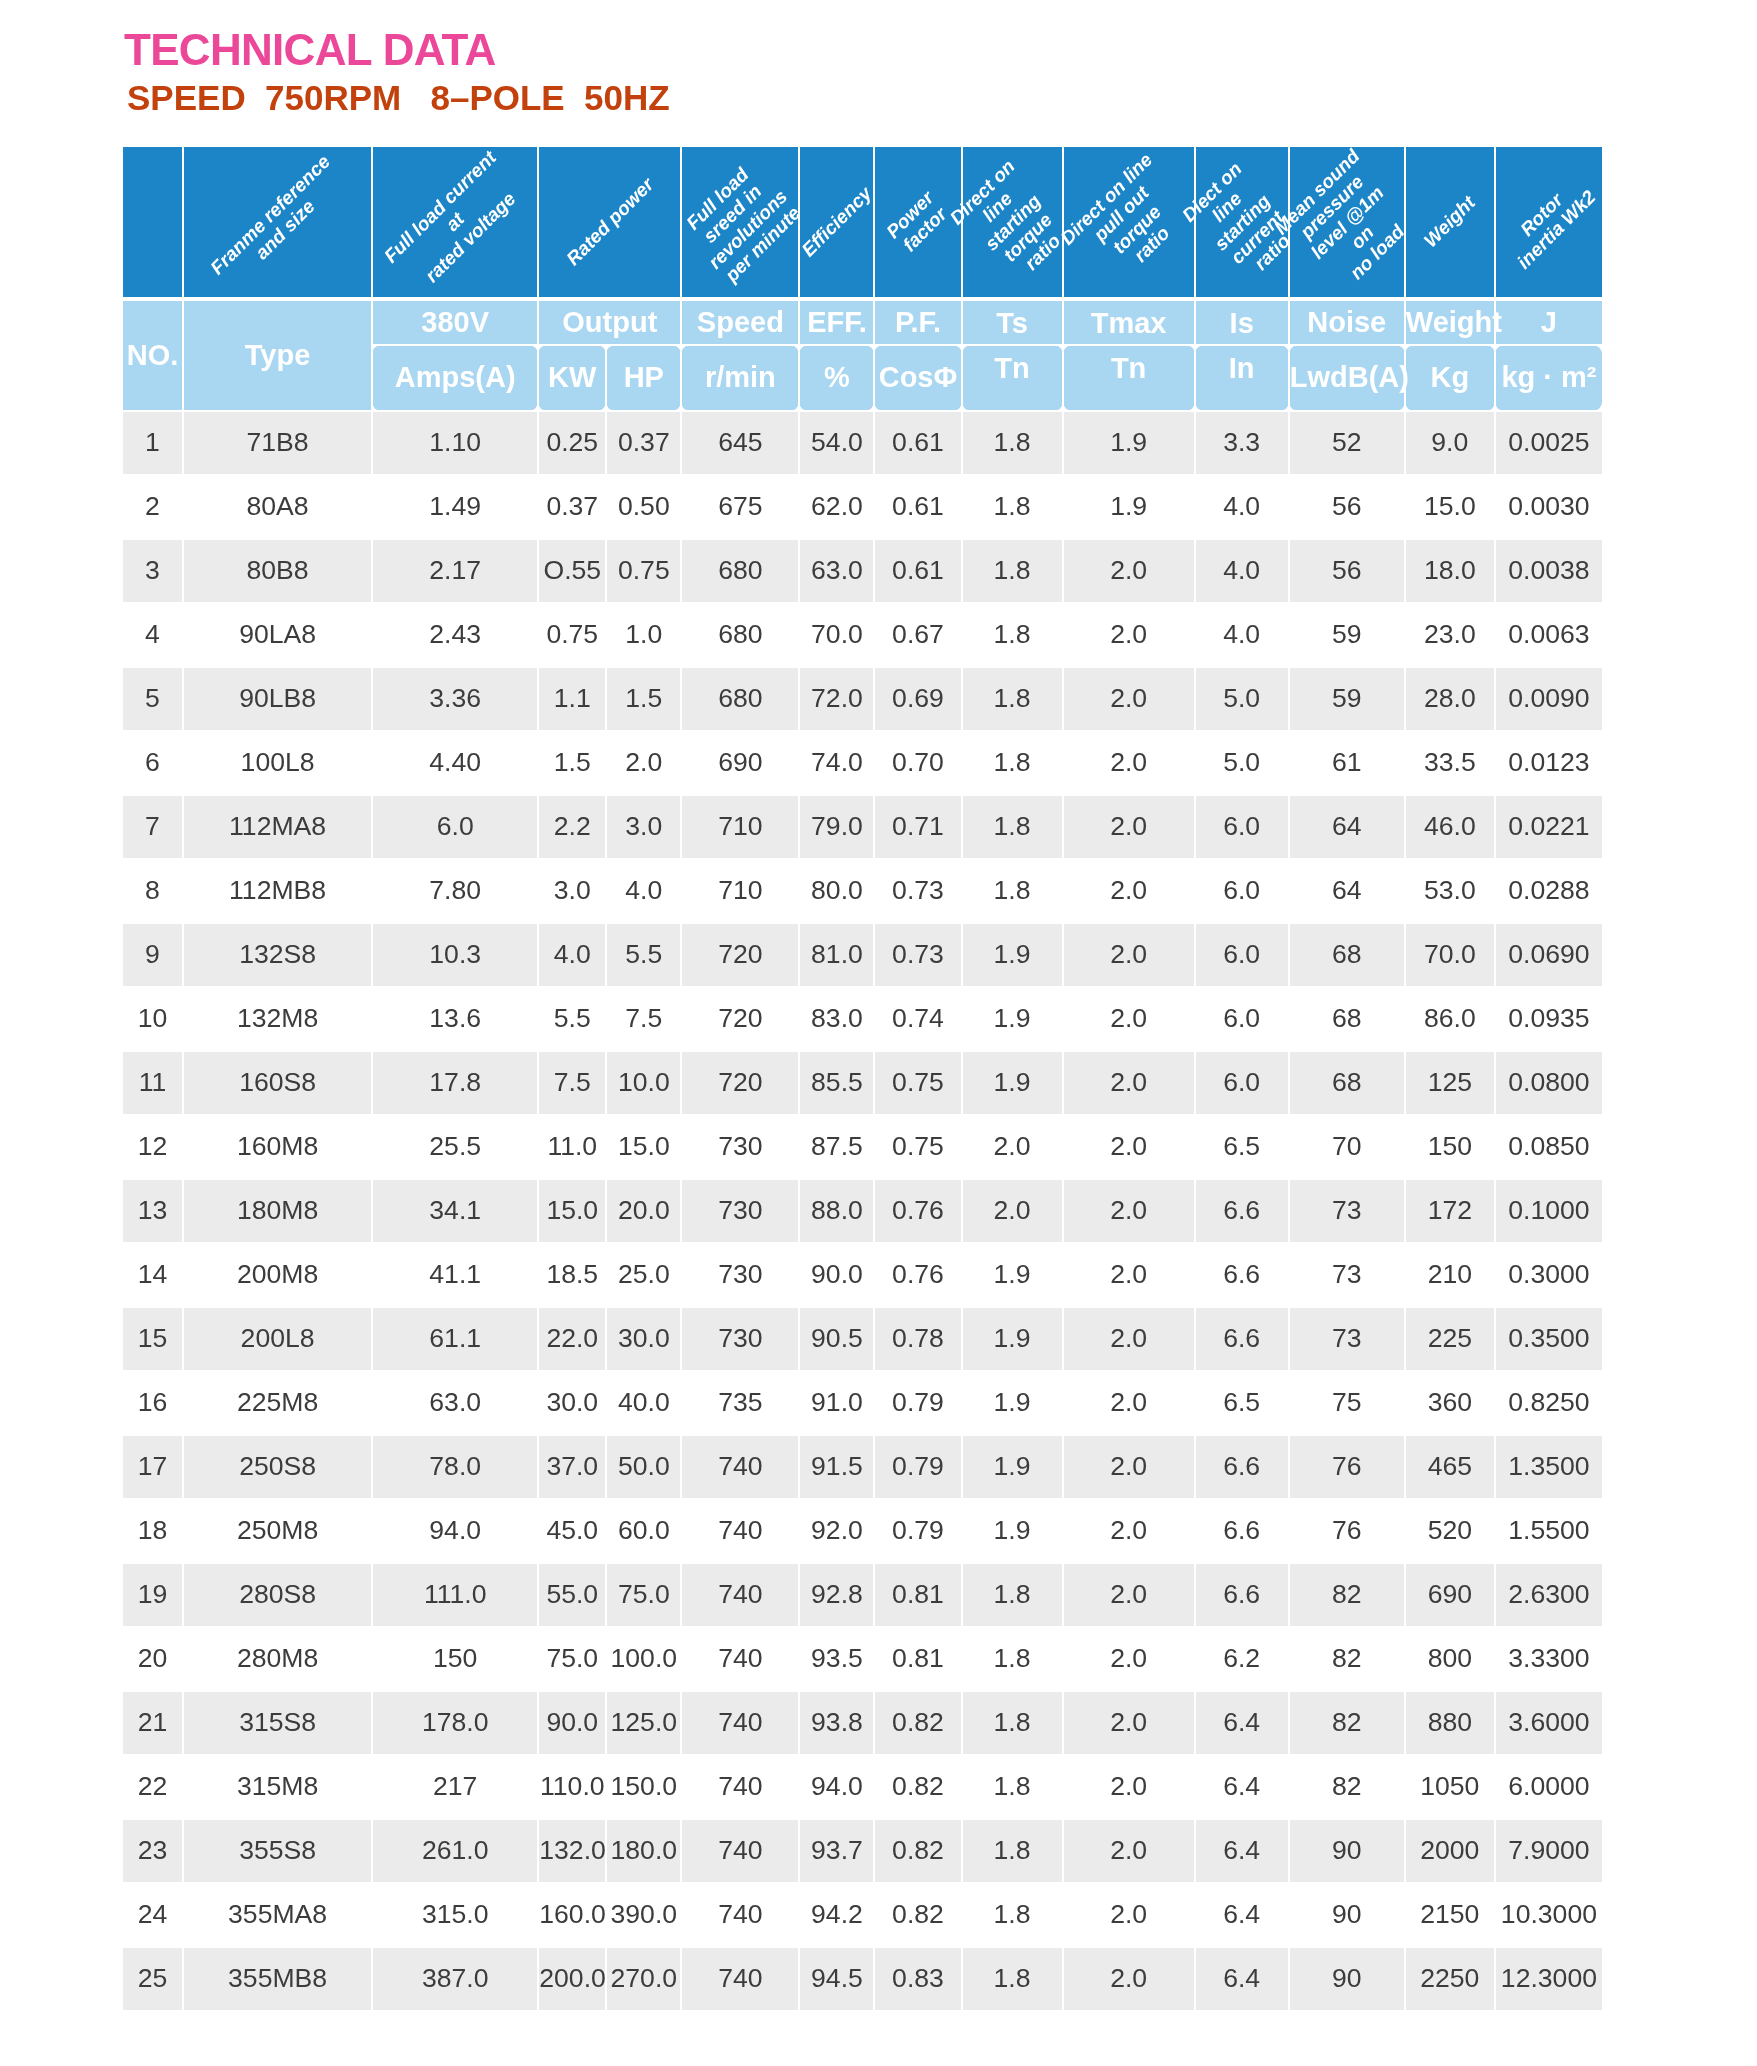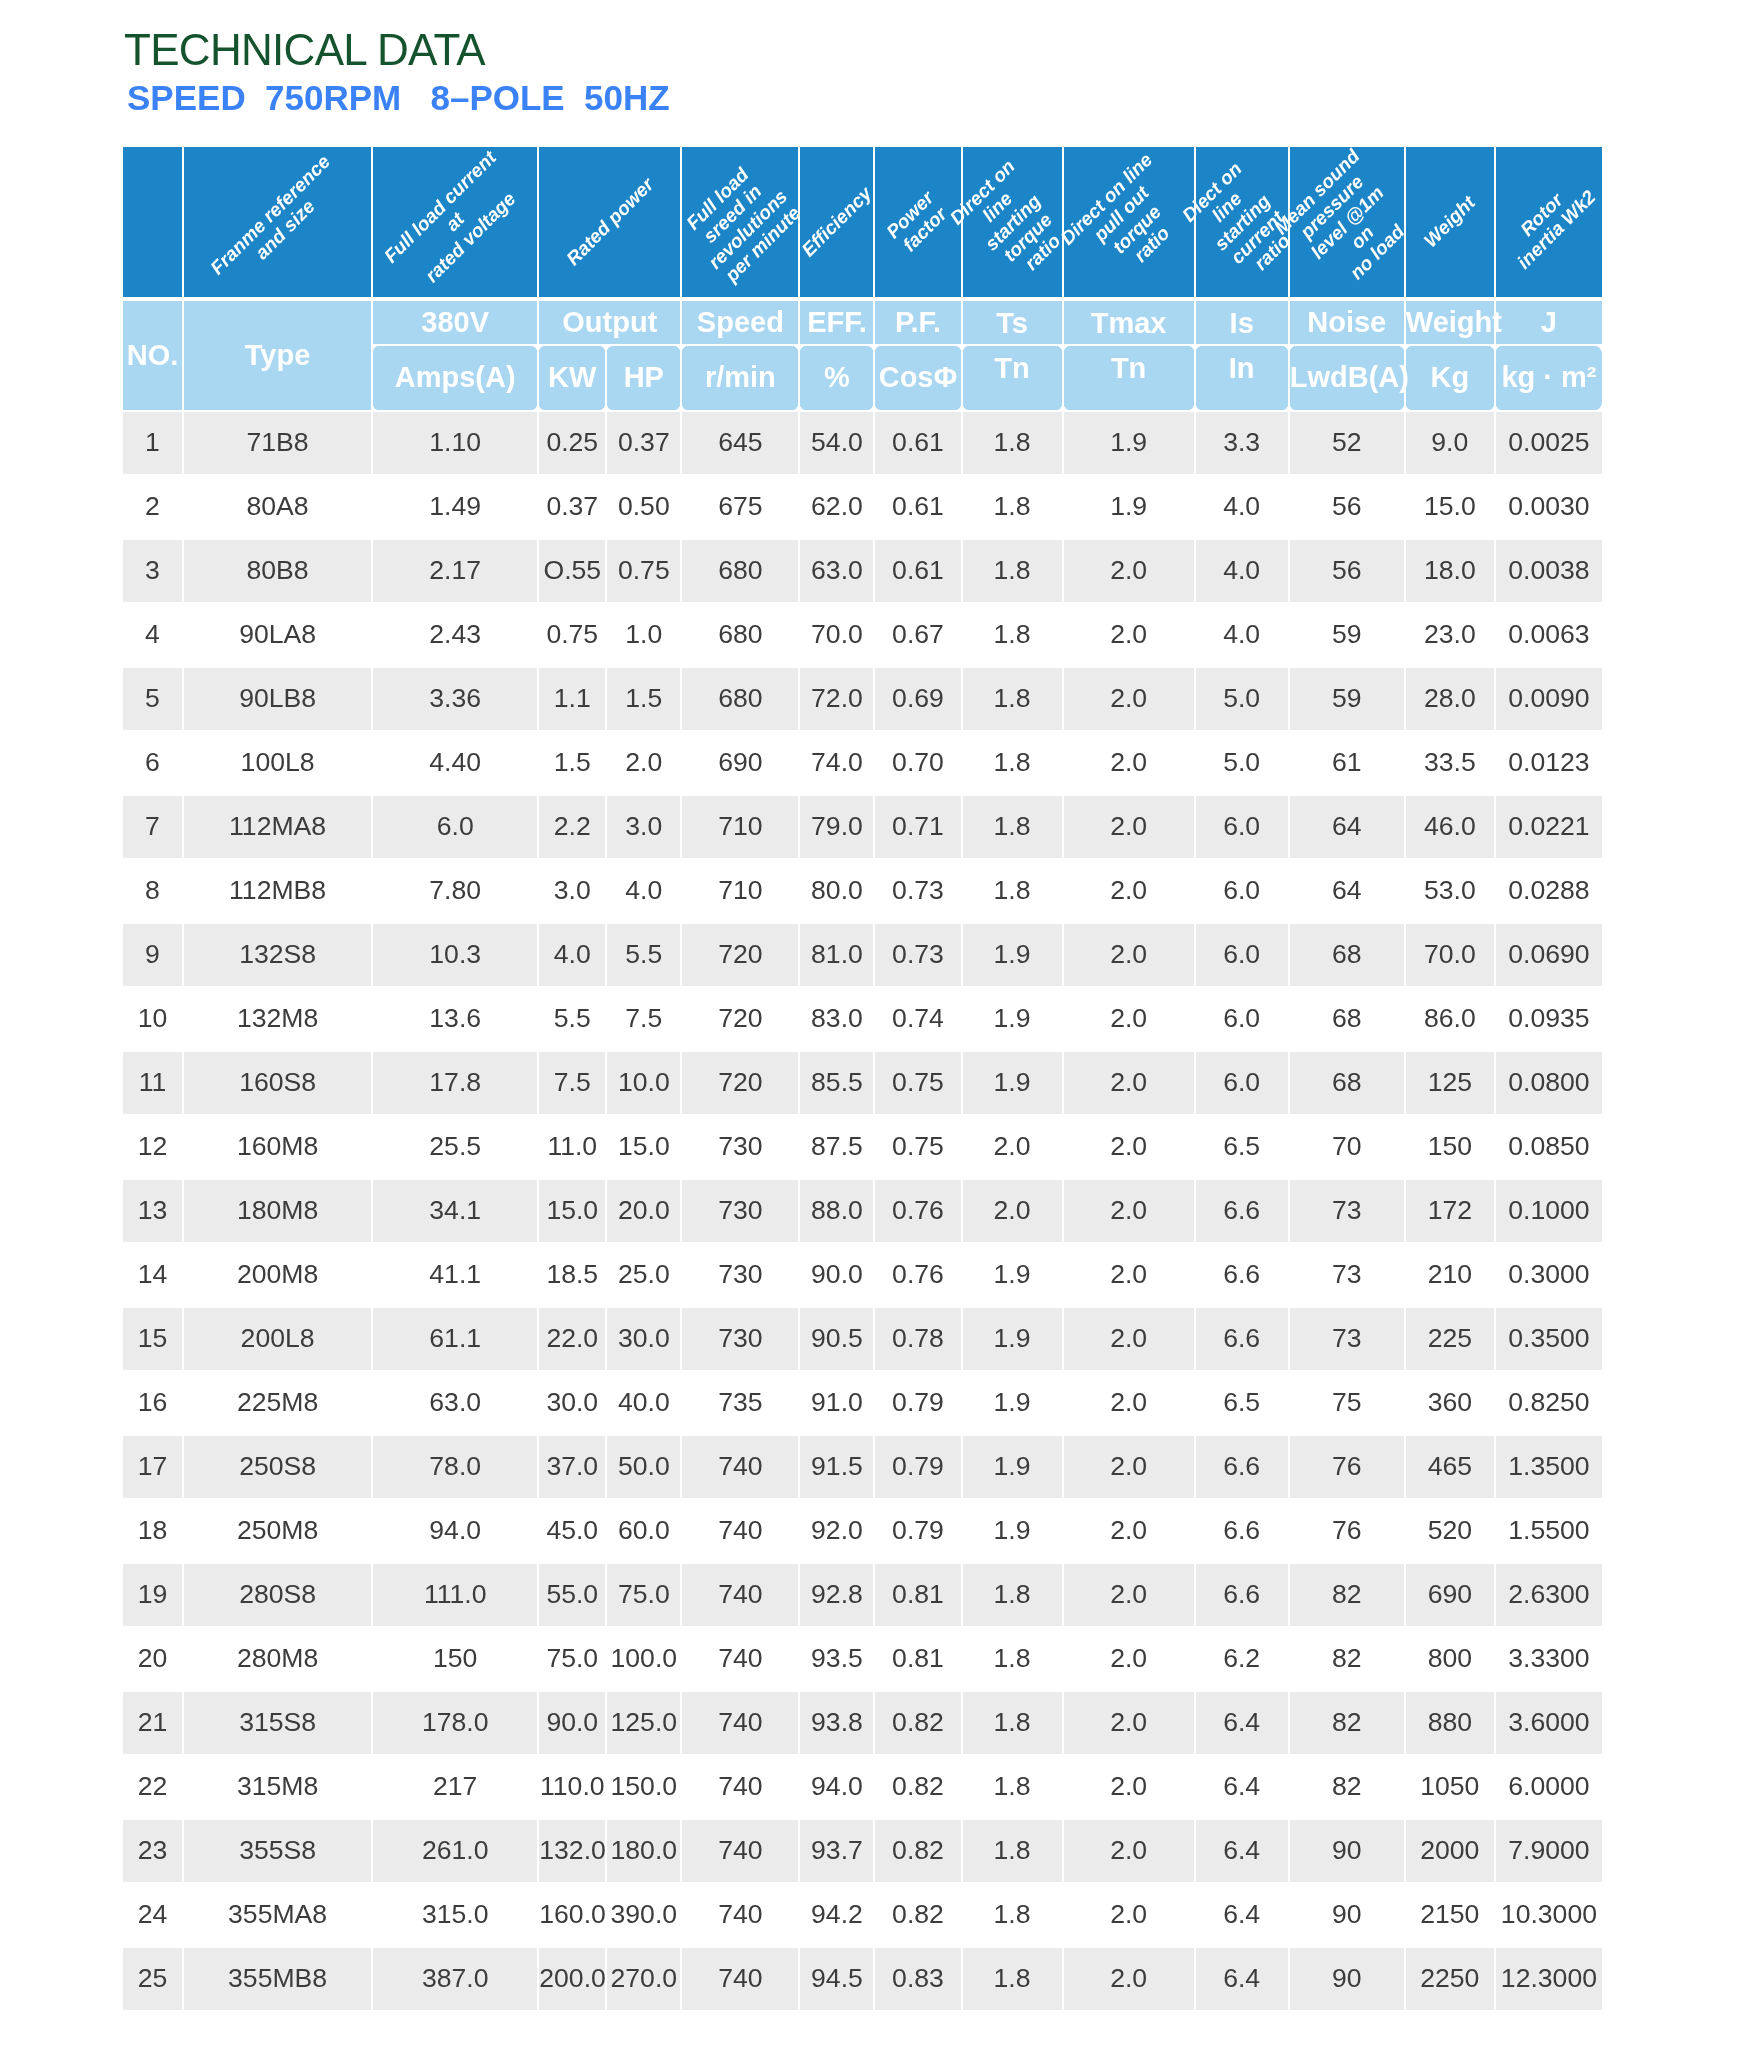--- a/index.html
+++ b/index.html
@@ -1,20 +1,20 @@
 <!DOCTYPE html>
 <html style="font-size:11.2px"><head>
 <meta charset="utf-8">
 <style>
   html,body{margin:0;padding:0;background:#ffffff;}
   body{width:1757px;height:2066px;position:relative;font-family:"Liberation Sans",sans-serif;overflow:hidden;}
 
   
-  .title{position:absolute;left:124px;top:28px;font-size:44px;font-weight:normal;color:#14532d;letter-spacing:-0.7px;line-height:1;}
-  .subtitle{position:absolute;left:127px;top:80px;font-size:35px;font-weight:bold;color:#3b82f6;letter-spacing:0;line-height:1;white-space:pre;}
+  .title{position:absolute;left:124px;top:28px;font-size:44px;font-weight:bold;color:#ec4899;letter-spacing:-0.7px;line-height:1;}
+  .subtitle{position:absolute;left:127px;top:80px;font-size:35px;font-weight:bold;color:#c2410c;letter-spacing:0;line-height:1;white-space:pre;}
 
   
   .tblwrap{position:absolute;left:123px;top:147px;}
   table{border-collapse:collapse;table-layout:fixed;width:1479px;}
   th,td{padding:0;margin:0;}
 
   
   tr.dark th{background:#1c85c7;height:150px;border-right:2.1px solid #fff;border-bottom:4.2px solid #fff;position:relative;overflow:visible;vertical-align:bottom;}
   tr.dark th:last-child{border-right:none;}
   tr.dark .rot{position:absolute;inset:0;display:flex;align-items:center;justify-content:center;}

